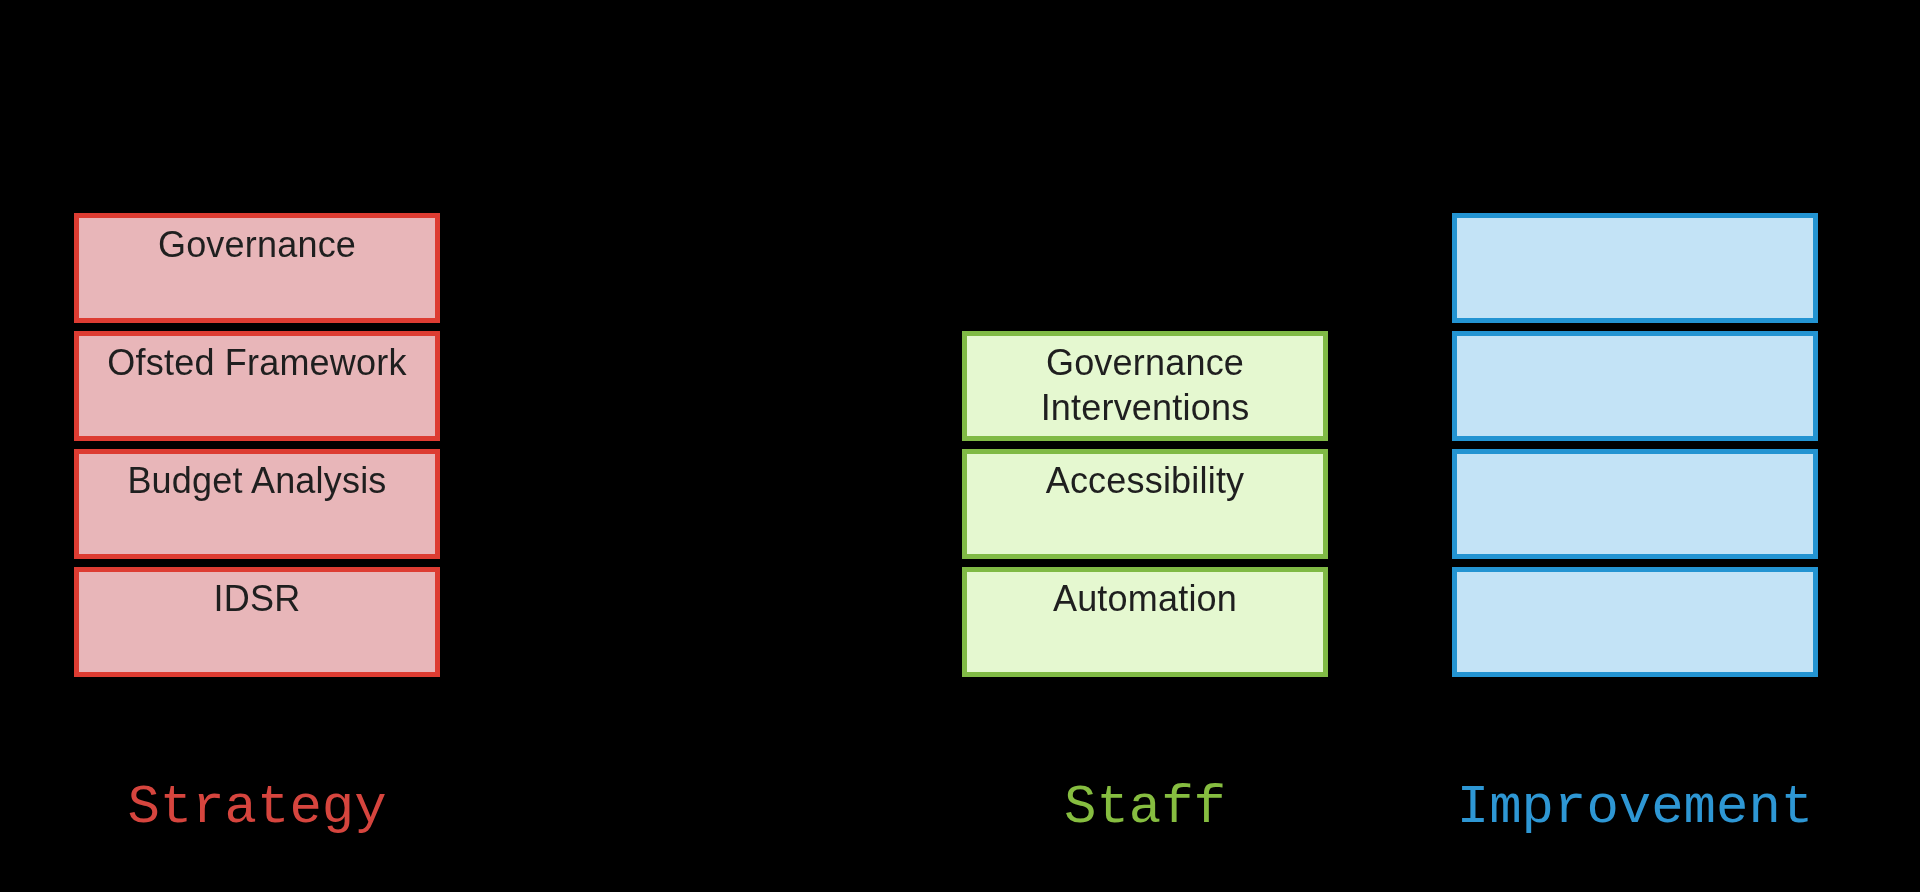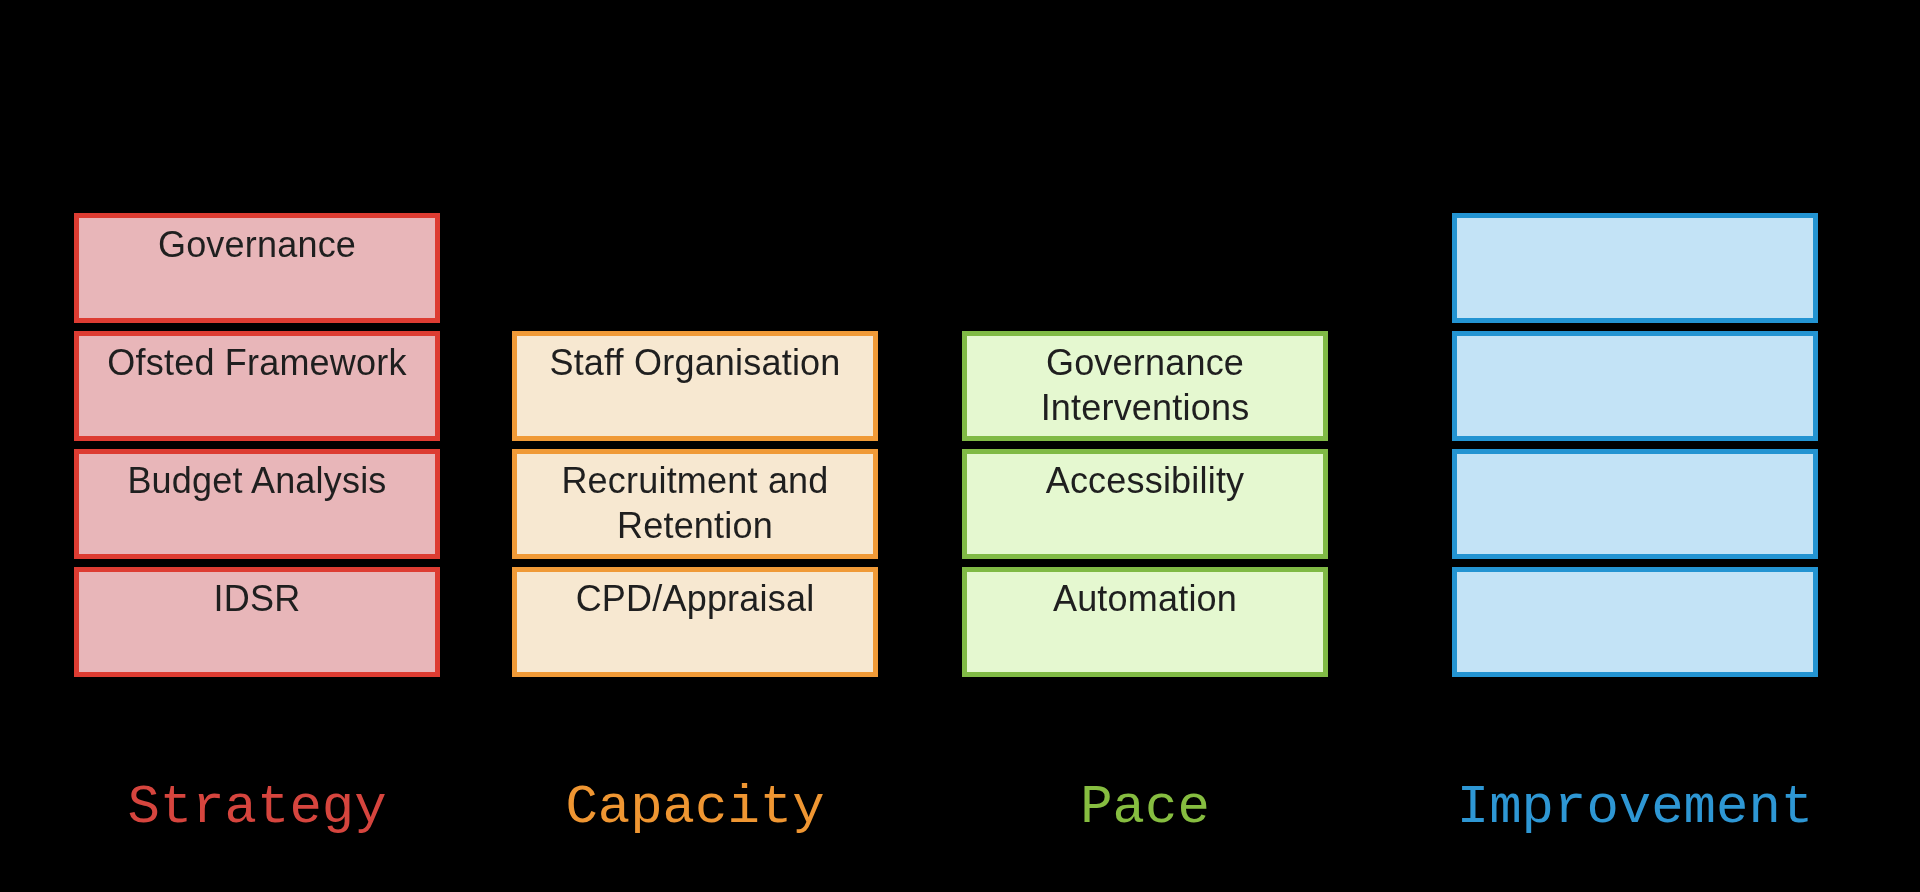--- a/index.html
+++ b/index.html
@@ -76,44 +76,32 @@
     </div>
     <div class="box row-3">
       <span class="box-text">Budget Analysis</span>
     </div>
     <div class="box row-4">
       <span class="box-text">IDSR</span>
     </div>
     <div class="col-label">Strategy</div>
   </div>
 
-  <div class="column col-2" style="--border: #f09a37; --fill: #f7e8d1; --label: #ef9632;">
-    <div class="box row-2">
-      <span class="box-text">Staff Organisation</span>
-    </div>
-    <div class="box row-3">
-      <span class="box-text">Recruitment and Retention</span>
-    </div>
-    <div class="box row-4">
-      <span class="box-text">CPD/Appraisal</span>
-    </div>
-    <div class="col-label">Capacity</div>
-  </div>
 
   <div class="column col-3" style="--border: #80ba45; --fill: #e5f8d0; --label: #86bd40;">
     <div class="box row-2">
       <span class="box-text">Governance Interventions</span>
     </div>
     <div class="box row-3">
       <span class="box-text">Accessibility</span>
     </div>
     <div class="box row-4">
       <span class="box-text">Automation</span>
     </div>
-    <div class="col-label">Pace</div>
+    <div class="col-label">Staff</div>
   </div>
 
   <div class="column col-4" style="--border: #2394d2; --fill: #c3e3f6; --label: #2e97d4;">
     <div class="box row-1">
       <span class="box-text"></span>
     </div>
     <div class="box row-2">
       <span class="box-text"></span>
     </div>
     <div class="box row-3">

